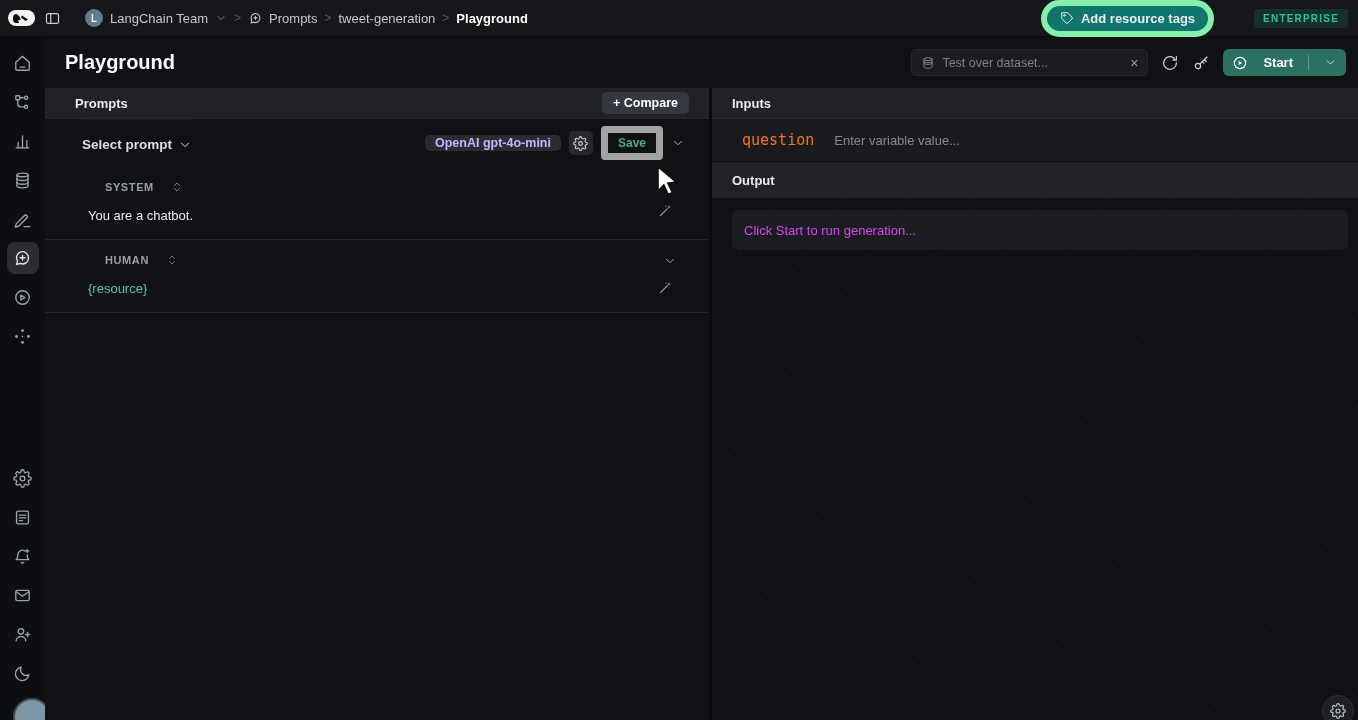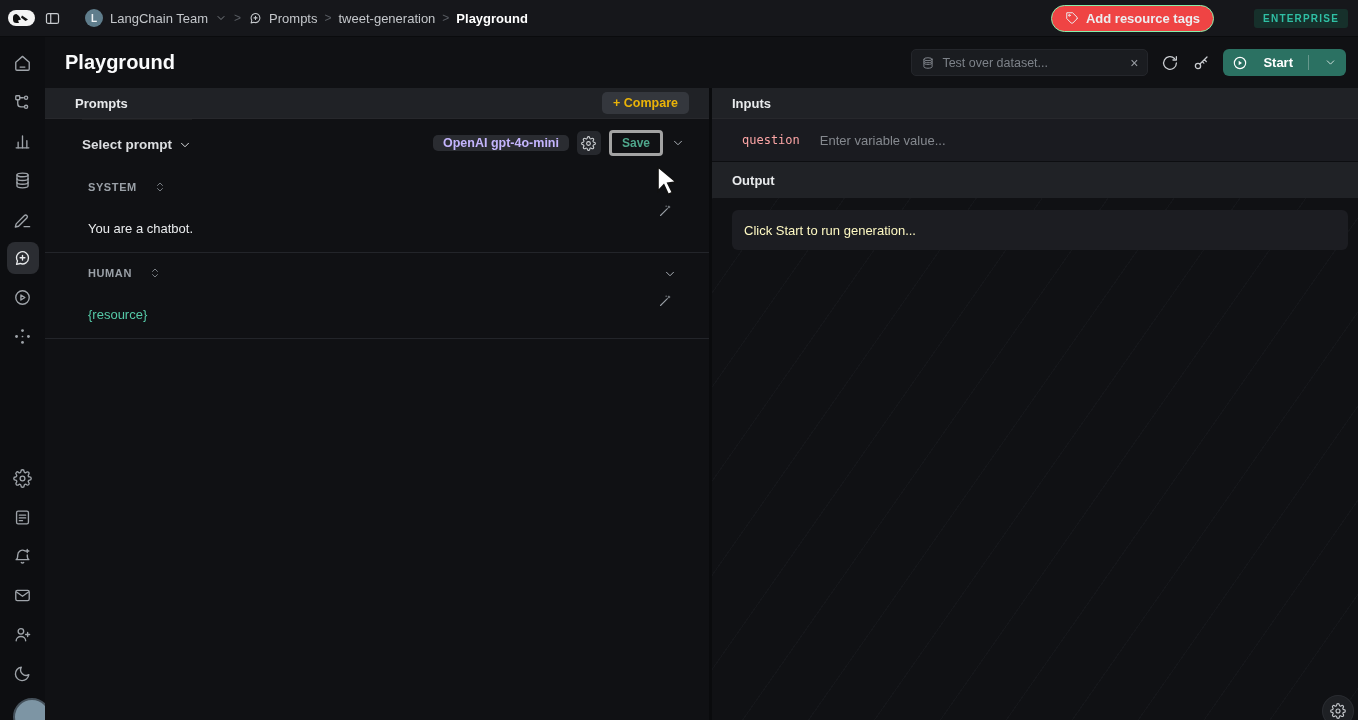--- a/index.html
+++ b/index.html
@@ -15,21 +15,21 @@
   .logo-pill { width:27px; height:16px; background:#f4f4f4; border-radius:8px;
     display:flex; align-items:center; justify-content:center; }
   .panel-toggle { margin-left:9px; color:#c8cbcf; cursor:pointer; }
   .crumbs { display:flex; align-items:center; margin-left:24px; font-size:13px; color:#c4c7cb; gap:7px; }
   .team-avatar { width:18px; height:18px; border-radius:50%; background:#5f7d8c; color:#eef2f4;
     font-size:10px; font-weight:700; display:flex; align-items:center; justify-content:center; }
   .crumb-sep { color:#595d63; font-size:12px; }
   .crumb { display:flex; align-items:center; gap:6px; }
   .crumb-page { color:#ffffff; font-weight:700; }
   .topbar-right { margin-left:auto; display:flex; align-items:center; gap:14px; }
-  .tags-btn { display:flex; align-items:center; gap:7px; border:1px solid #86efac; background:#ef4444;
+  .tags-btn { display:flex; align-items:center; gap:7px; border:6px solid #86efac; background:#0f766e;
     border-radius:999px; padding:5px 13px; font-size:13px; font-weight:600; color:#eceef0; cursor:pointer; }
   .plan-badge { font-size:10px; font-weight:700; letter-spacing:1.2px; color:#2fbfa4;
     background:#16302b; border-radius:3px; padding:4px 9px;margin-left:26px; }
 
   
   .page-header { position:absolute; top:37px; left:0; right:0; height:51px; background:#101114;
     display:flex; align-items:center; padding:0 12px 0 65px; }
   .page-title { font-size:20px; font-weight:700; color:#fafbfc; }
   .ph-right { margin-left:auto; display:flex; align-items:center; gap:13px;justify-content:flex-end; }
   .dataset-box { width:237px; height:27px; background:#1a1c20; border:1px solid #24262b; border-radius:5px;
@@ -59,61 +59,61 @@
   .main { position:absolute; top:88px; left:45px; right:0; bottom:0; display:flex; }
   .pane-left { width:664px; background:#101114; position:relative; }
   .pane-right { flex:1; background:#101114; border-left:3px solid #0a0b0d; position:relative;
     display:flex; flex-direction:column; }
 
   .pane-head { height:31px; background:#202226; display:flex; align-items:center;
     padding:0 20px 0 20px; font-size:13px; font-weight:700; color:#e8eaec;
     border-bottom:1px solid rgba(255,255,255,0.03); }
   .pane-left .pane-head { padding-left:30px; }
 
-  .compare-btn { margin-left:auto; background:#34373d; color:#eab308; font-size:12.5px; font-weight:600;
+  .compare-btn { margin-left:auto; background:#34373d; color:#ffffff; font-size:12.5px; font-weight:600;
     border-radius:5px; padding:4px 11px; cursor:pointer; }
 
   .prompt-toolbar { height:48px; display:flex; padding:0 24px 0 37px; }
   .select-prompt { display:flex; align-items:center; gap:6px; font-size:13.5px; font-weight:700;
     color:#dcdee1; cursor:pointer; border-top:1px solid rgba(255,255,255,0.05); padding-top:2px; }
   .pt-right { margin-left:auto; display:flex; align-items:center; gap:8px; }
   .model-badge { background:#2a2c31; border-radius:5px; padding:1px 10px; font-size:12.5px;
     font-weight:700; color:#c4b5fd; cursor:pointer; }
   .gear-sm { width:24px; height:24px; border-radius:5px; background:#26282d; color:#d4d7da;
     display:flex; align-items:center; justify-content:center; cursor:pointer; }
-  .save-btn { border:3px solid #a3a3a3; color:#4fa78c; border-radius:4px; font-size:12px; font-weight:600;
+  .save-btn { border:7px solid #a3a3a3; color:#4fa78c; border-radius:4px; font-size:12px; font-weight:600;
     padding:3px 10px; cursor:pointer; }
   .save-chev { color:#aab0b6; cursor:pointer; }
 
   .msg-section { position:relative; padding:14px 40px 16px 43px; border-bottom:1px solid #23252a; }
   .msg-section:first-of-type { border-top:1px solid #1b1d21; }
-  .role-row { display:flex; align-items:flex-start; gap:17px; }
+  .role-row { display:flex; align-items:flex-start; gap:17px;margin-left:17px; }
   .role-label { font-size:11px; font-weight:700; letter-spacing:0.6px; color:#9aa0a7; cursor:pointer; }
   .swap-ic { color:#8a9096; cursor:pointer; }
-  .msg-text { margin-top:28px; font-size:13px; color:#e9ebed; }
+  .msg-text { margin-top:15px; font-size:13px; color:#e9ebed; }
   .msg-text.var { color:#55c9a7; }
   .wand { position:absolute; right:36px; color:#9aa0a7; cursor:pointer; }
   .collapse-chev { position:absolute; right:32px; top:14px; color:#aab0b6; cursor:pointer; }
 
   .msg-footer { display:flex; gap:28px; padding:18px 0 0 37px; }
   .add-btn { font-size:13px; font-weight:700; color:#dcdee1; cursor:pointer; }
 
   
   .var-row { height:43px; background:#1a1b20; display:flex; align-items:center; gap:20px;
     padding:0 20px 0 30px; border-bottom:1px solid #0d0e11; }
-  .var-name { font-family:"DejaVu Sans Mono", monospace; font-size:12px; color:#fca5a5; }
+  .var-name { font-family:"DejaVu Sans Mono", monospace; font-size:15px; color:#f97316; }
   .var-row input { flex:1; background:transparent; border:none; outline:none; color:#c6c9cd;
     font-size:13px; font-family:"Liberation Sans",sans-serif; }
   .var-row input::placeholder { color:#85898f; }
   .output-head { height:36px; background:#202226; display:flex; align-items:center;
     padding:0 20px; font-size:13px; font-weight:700; color:#e8eaec;text-align:center; }
   .output-body { flex:1; position:relative; padding:12px 10px 0 20px;
     background-image:repeating-linear-gradient(125deg, rgba(130,140,160,0.045) 0 1px, transparent 1px 54px); }
   .output-placeholder { height:40px; background:#1c1d22; border-radius:6px; display:flex;
-    align-items:center; padding:0 12px; font-size:13px; color:#fef9c3; }
+    align-items:center; padding:0 12px; font-size:13px; color:#d946ef; }
   .float-gear { position:absolute; right:5px; bottom:-6px; width:30px; height:30px; border-radius:50%;
     background:#1e2024; color:#c3c6ca; display:flex; align-items:center; justify-content:center;
     cursor:pointer; box-shadow:0 0 0 1px #2a2c31; }
 
   .cursor { position:absolute; left:610px; top:78px; z-index:50; pointer-events:none; }
 </style>
 </head>
 <body>
 
 <div class="topbar">

